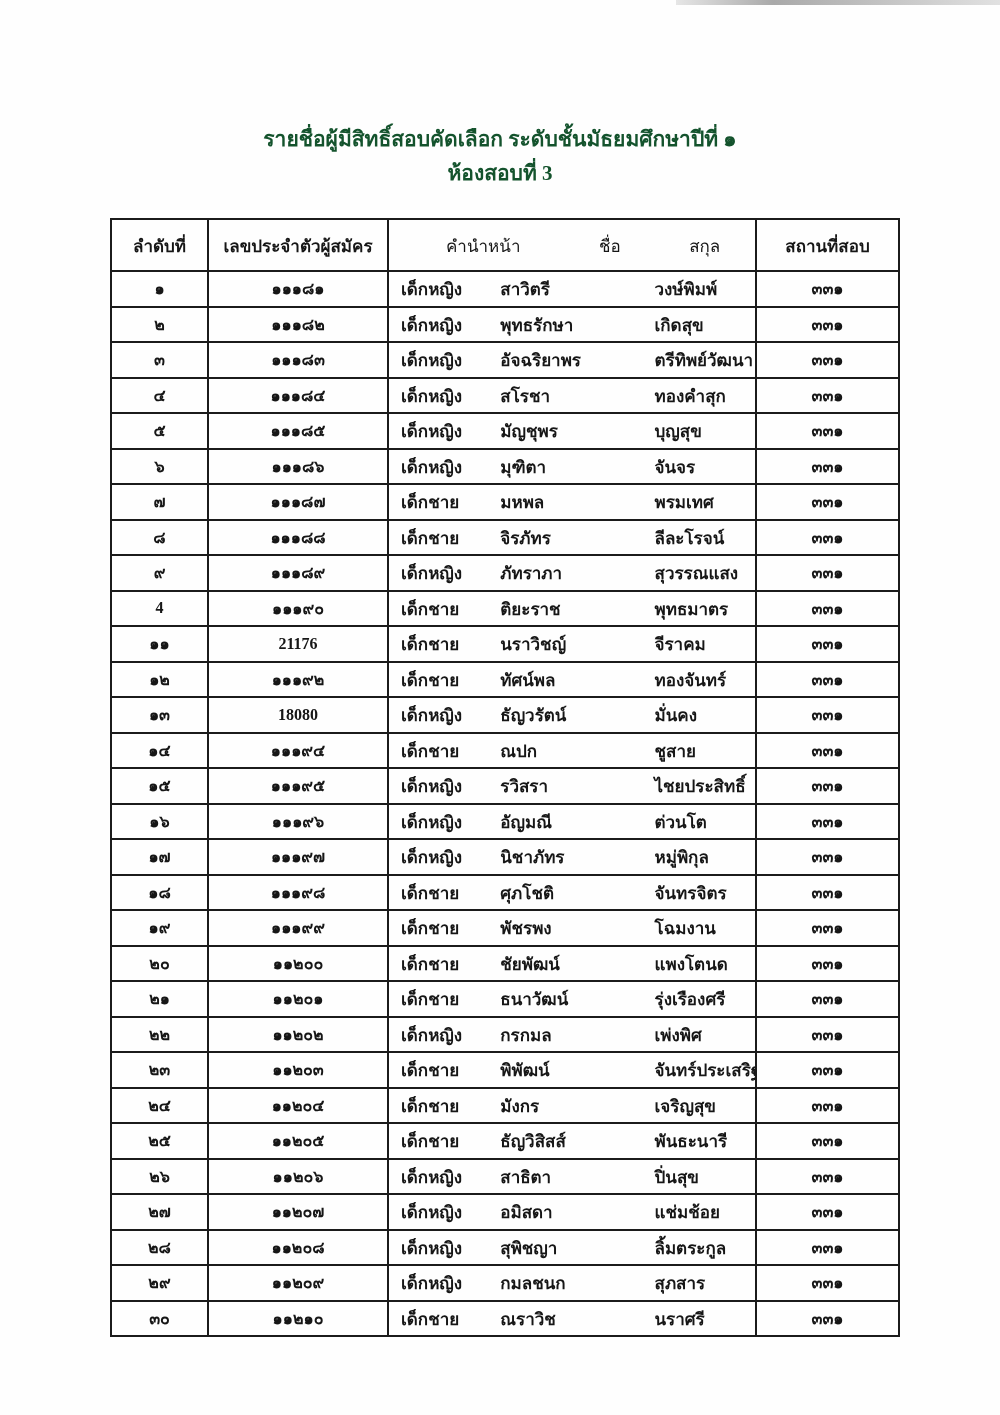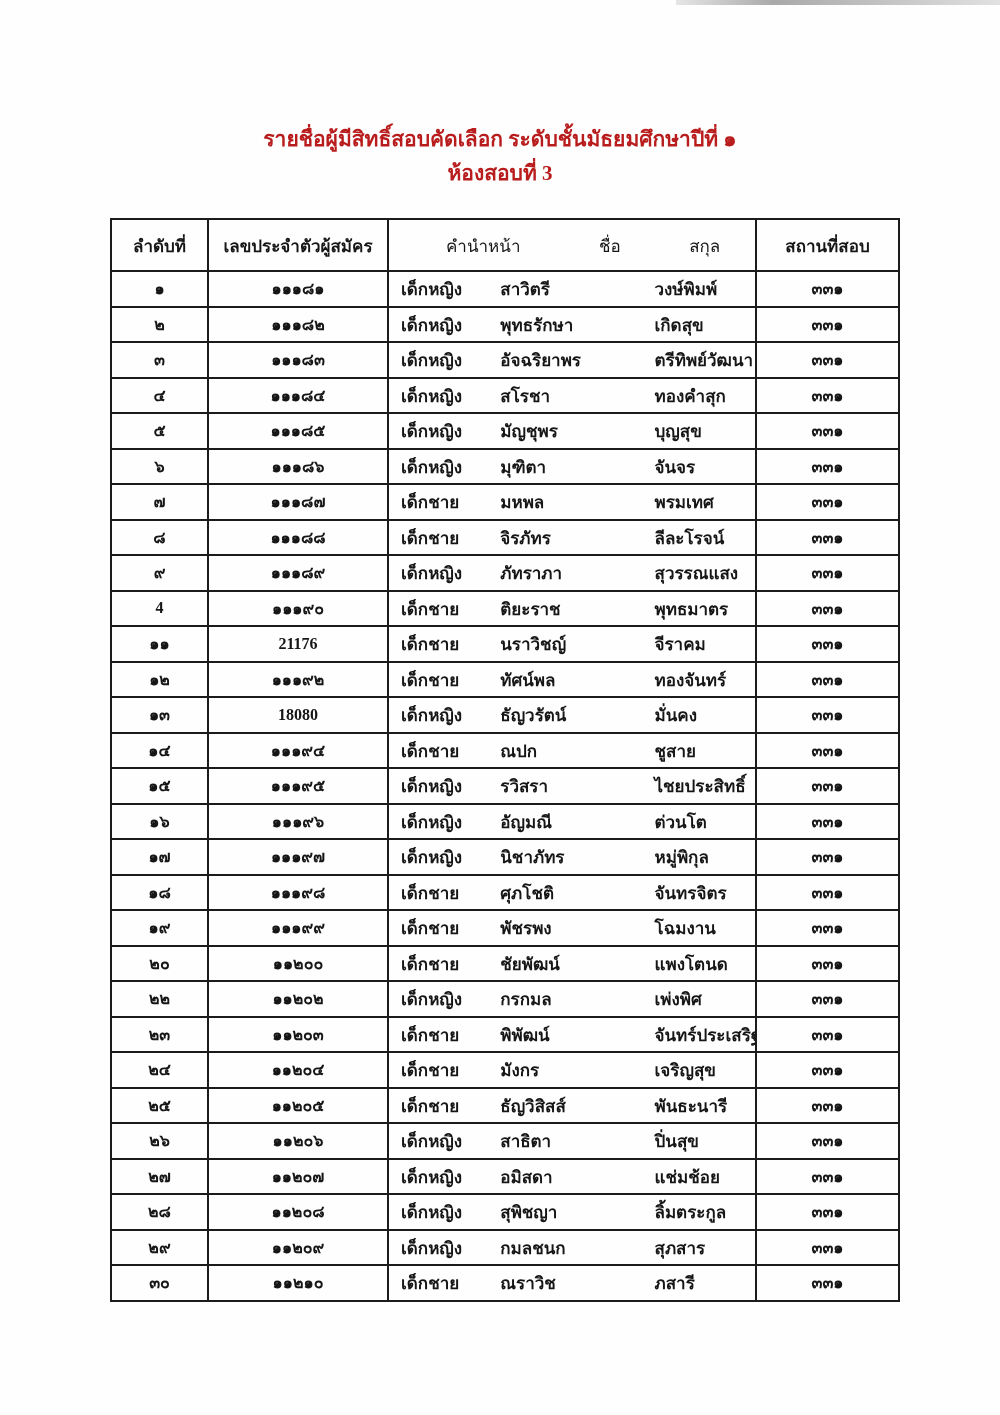--- a/index.html
+++ b/index.html
@@ -28,21 +28,21 @@
   }
   .titles {
     position: absolute;
     top: 122px;
     left: 0;
     width: 100%;
     text-align: center;
     font-weight: 700;
     font-size: 21px;
     line-height: 34px;
-    color: #b91c1c;
+    color: #14532d;
   }
   table.roster {
     position: absolute;
     left: 110px;
     top: 218px;
     width: 788px;
     border-collapse: collapse;
     table-layout: fixed;
   }
   table.roster th,
@@ -344,20 +344,32 @@
       <td>
         <div class="name-cell">
           <span class="seg-prefix">เด็กชาย</span>
           <span class="seg-first">ชัยพัฒน์</span>
           <span class="seg-last">แพงโตนด</span>
         </div>
       </td>
       <td class="num">๓๓๑</td>
     </tr>
         <tr>
+      <td class="num">๒๑</td>
+      <td class="num">๑๑๒๐๑</td>
+      <td>
+        <div class="name-cell">
+          <span class="seg-prefix">เด็กชาย</span>
+          <span class="seg-first">ธนาวัฒน์</span>
+          <span class="seg-last">รุ่งเรืองศรี</span>
+        </div>
+      </td>
+      <td class="num">๓๓๑</td>
+    </tr>
+        <tr>
       <td class="num">๒๒</td>
       <td class="num">๑๑๒๐๒</td>
       <td>
         <div class="name-cell">
           <span class="seg-prefix">เด็กหญิง</span>
           <span class="seg-first">กรกมล</span>
           <span class="seg-last">เพ่งพิศ</span>
         </div>
       </td>
       <td class="num">๓๓๑</td>
@@ -446,21 +458,21 @@
       </td>
       <td class="num">๓๓๑</td>
     </tr>
         <tr>
       <td class="num">๓๐</td>
       <td class="num">๑๑๒๑๐</td>
       <td>
         <div class="name-cell">
           <span class="seg-prefix">เด็กชาย</span>
           <span class="seg-first">ณราวิช</span>
-          <span class="seg-last">ภสารี</span>
+          <span class="seg-last">นราศรี</span>
         </div>
       </td>
       <td class="num">๓๓๑</td>
     </tr>
       </tbody>
   </table>
 
 </div>
 
 </body></html>

